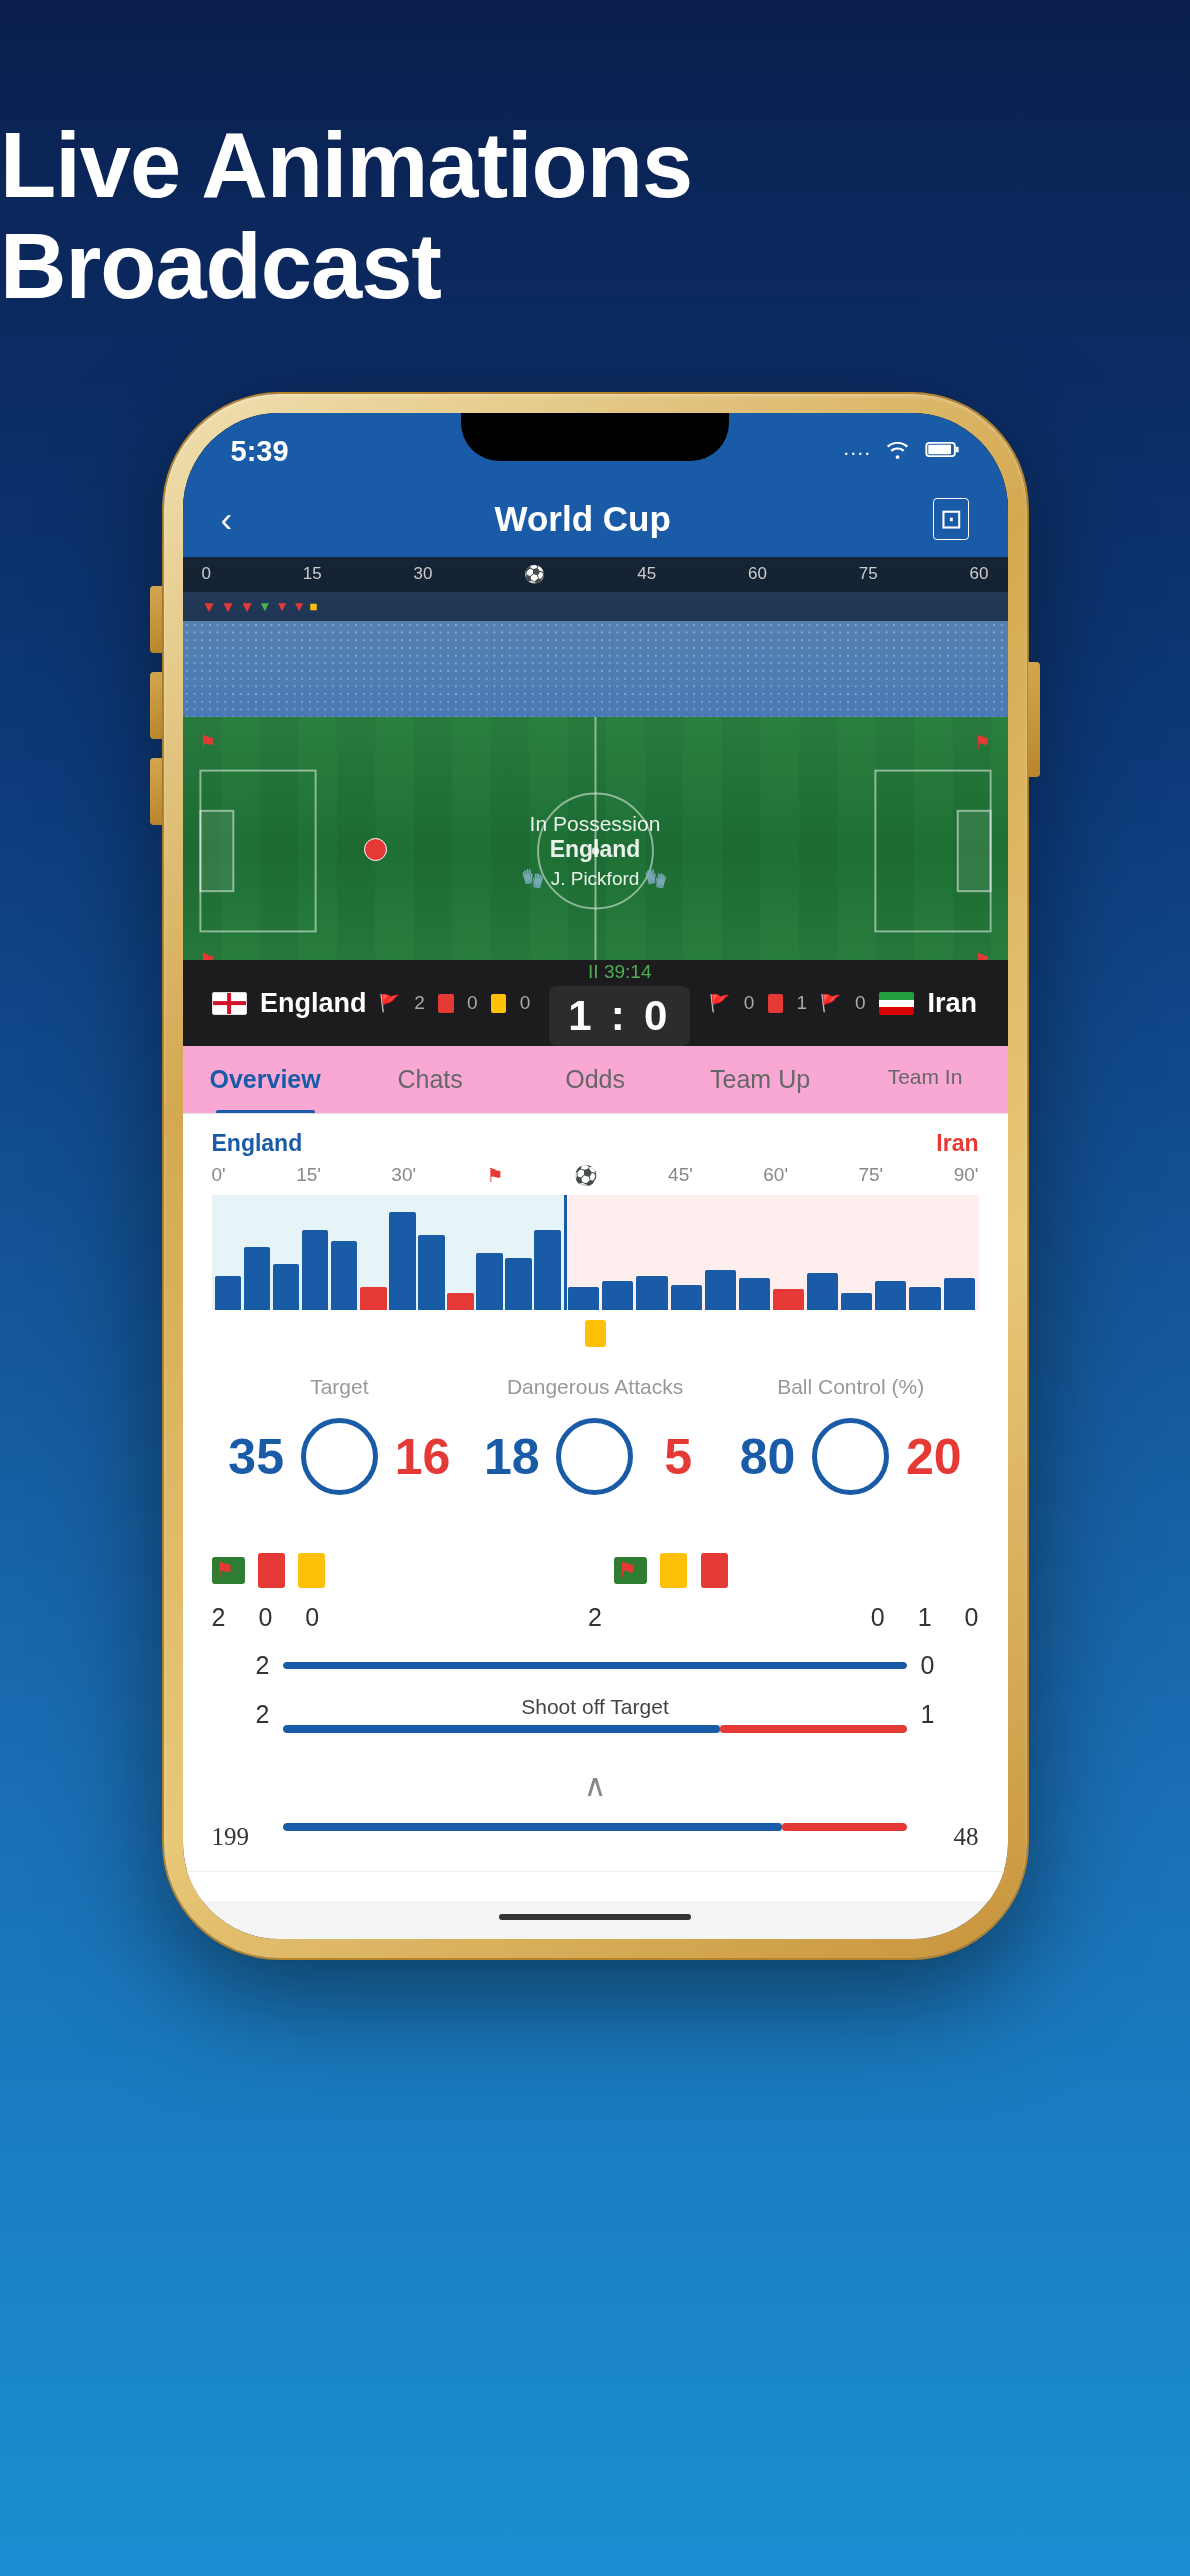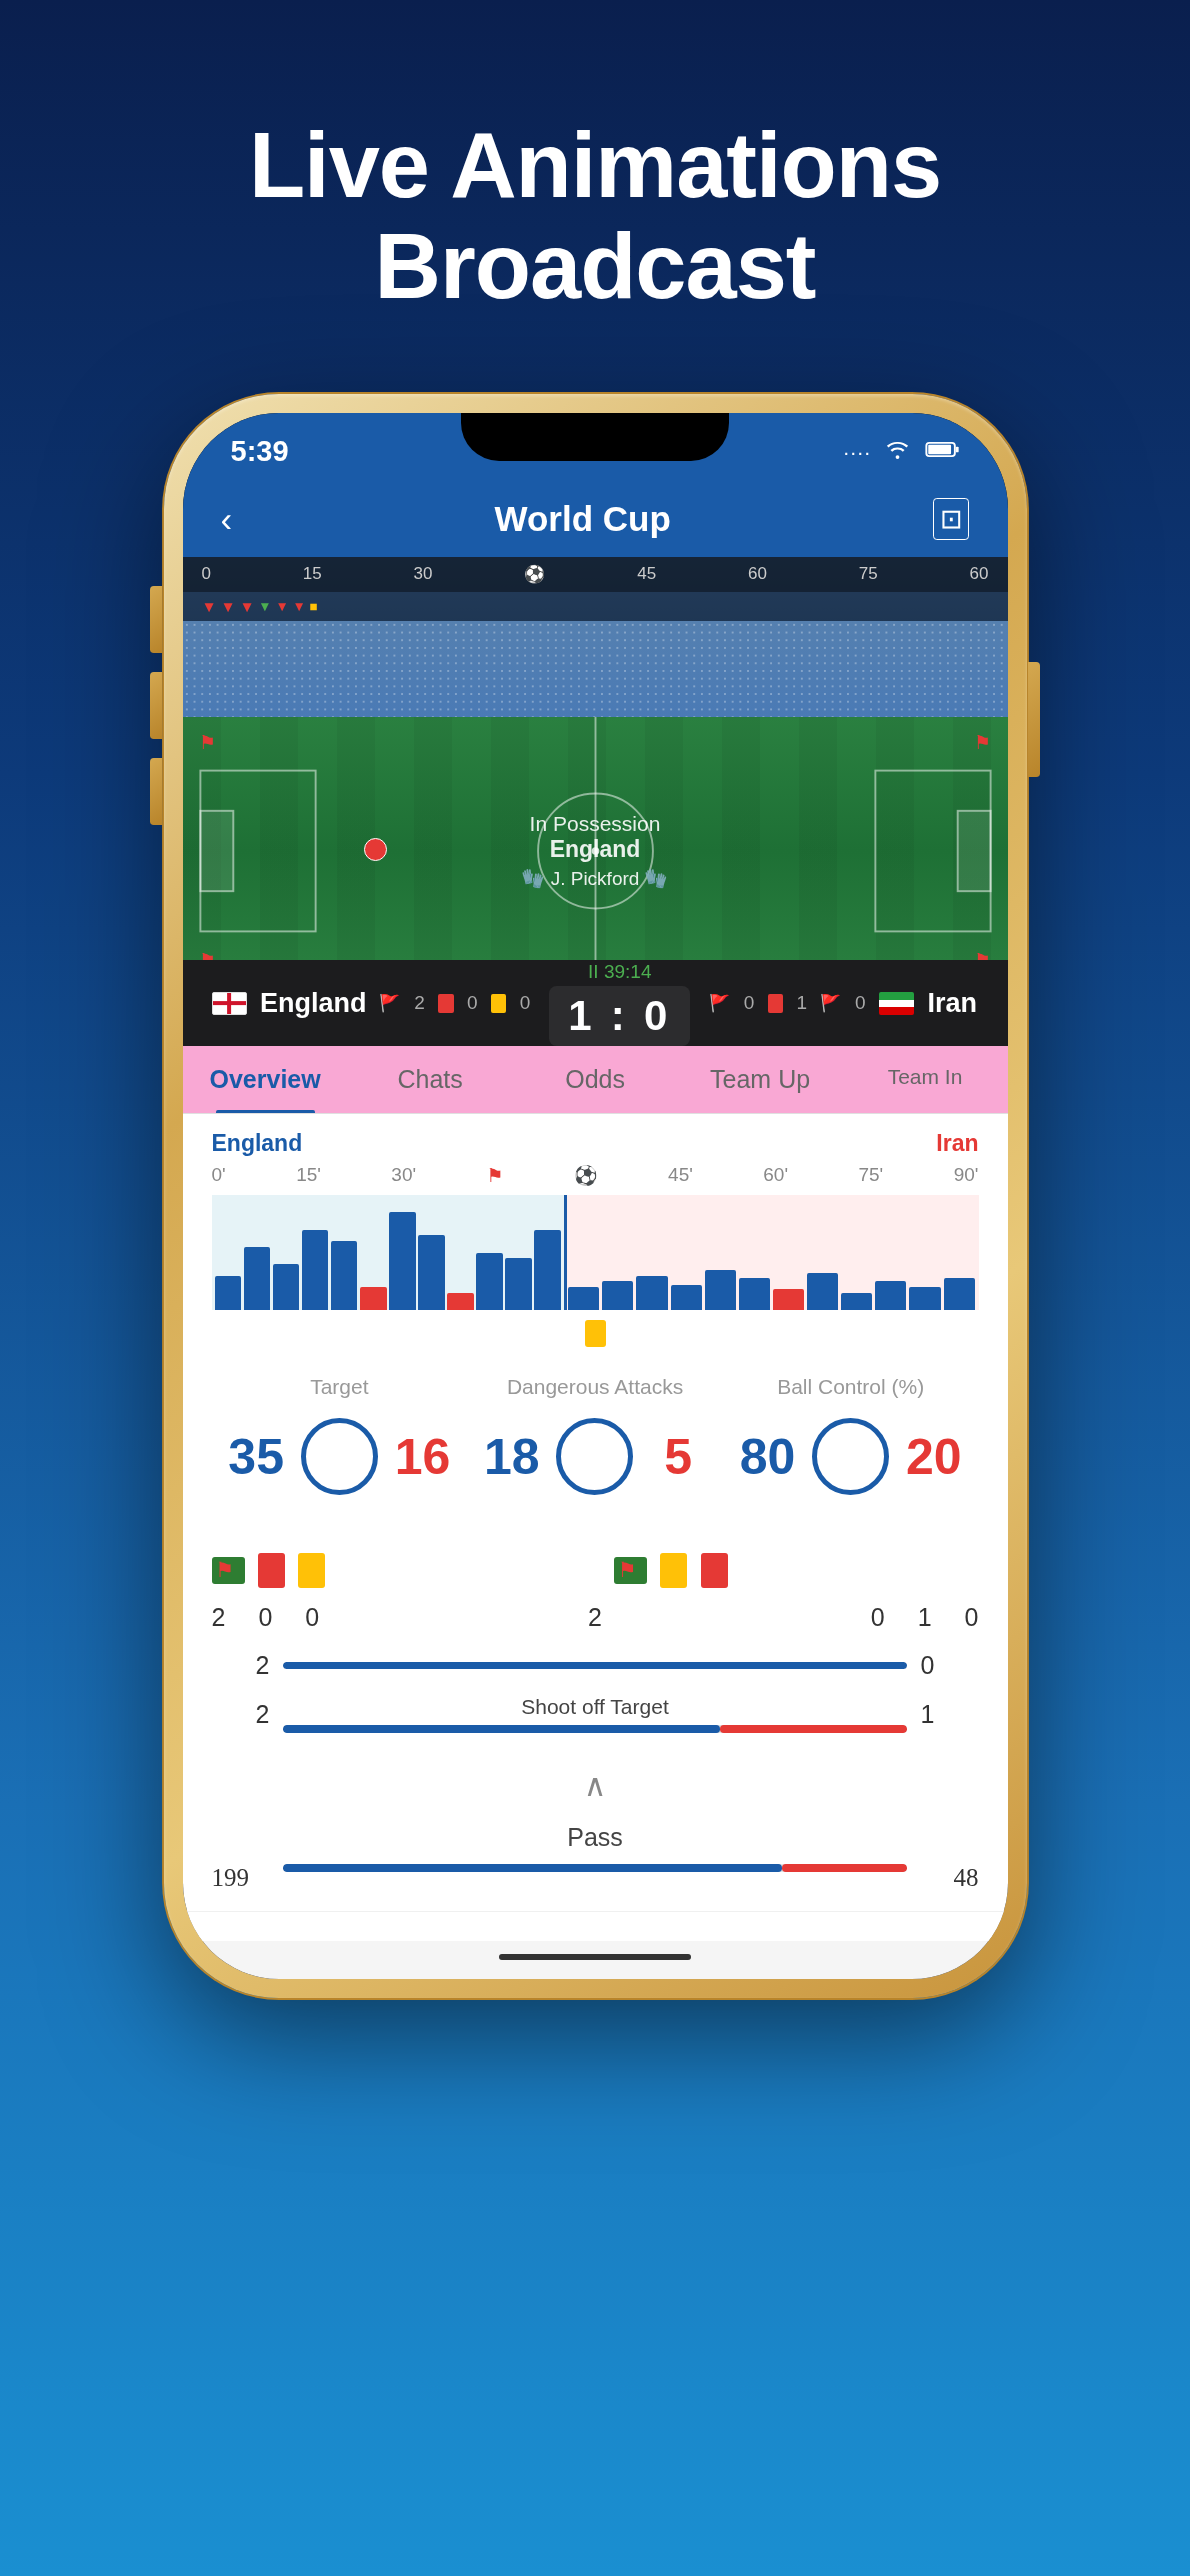--- a/index.html
+++ b/index.html
@@ -7,21 +7,20 @@
       width: 1190px;
       height: 2576px;
       background: linear-gradient(180deg, #0a1f4e 0%, #0d3a7a 30%, #1a6fb5 70%, #1a8fd1 100%);
       font-family: -apple-system, BlinkMacSystemFont, 'Helvetica Neue', Arial, sans-serif;
       overflow: hidden;
       position: relative;
     }
 
     
     .hero-title {
-      text-align: center;
       color: #fff;
       font-size: 92px;
       font-weight: 900;
       line-height: 1.1;
       padding-top: 115px;
       padding-bottom: 77px;
       letter-spacing: -1px;
     }
 
     
@@ -995,21 +994,20 @@
             </div>
             <span class="shoot-num-right">1</span>
           </div>
         </div>
 
         <div class="chevron-row">
           <span class="chevron-up">∧</span>
         </div>
 
         <div class="pass-section">
-          <div class="pass-label">Pass</div>
           <div class="pass-bar-row">
             <span class="pass-num-left">199</span>
             <div class="pass-bar-container">
               <div class="pass-bar-fill-blue"></div>
               <div class="pass-bar-fill-red"></div>
             </div>
             <span class="pass-num-right">48</span>
           </div>
         </div>
 

